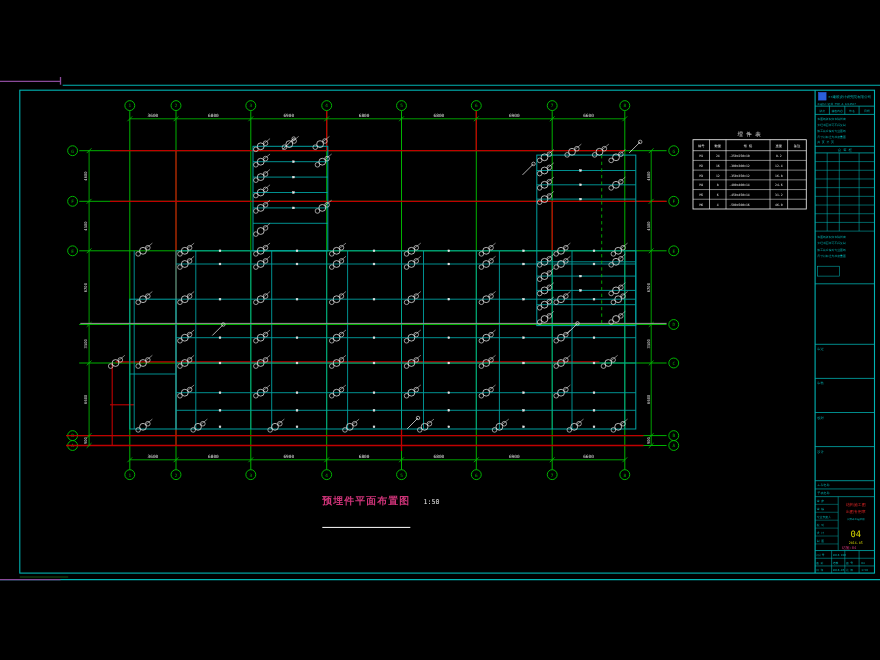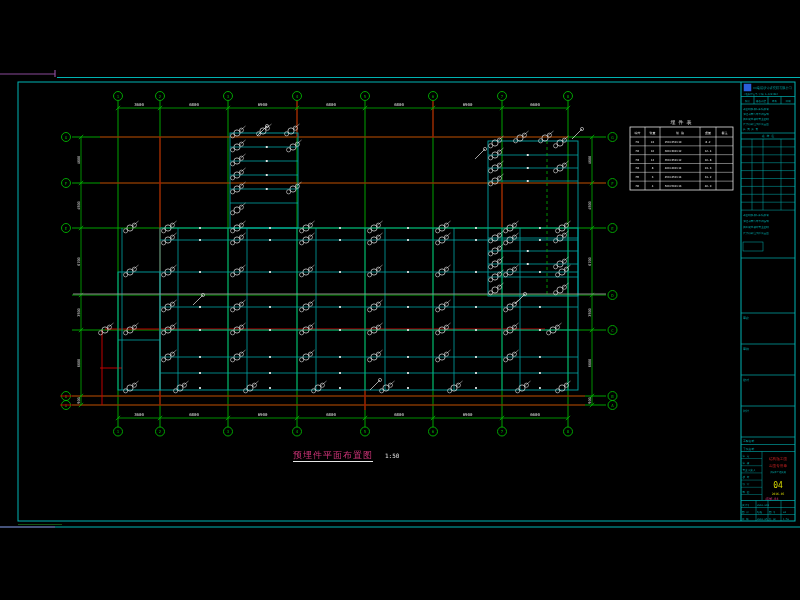--- a/index.html
+++ b/index.html
@@ -1,21 +1,21 @@
 <!DOCTYPE html>
 <html><head>
 <meta charset="utf-8">
 <style>
   html,body{margin:0;padding:0;background:#000;}
   .stage{position:relative;width:800px;height:600px;background:#000;overflow:hidden;
          font-family:"DejaVu Sans Mono",monospace;}
   #cad{position:absolute;left:0;top:0;}
   .dwg-title{position:absolute;left:293px;top:443px;white-space:nowrap;}
-  .dwg-title .t{color:#cc3377;font-weight:normal;font-size:9px;letter-spacing:1px;
-                border-bottom:1.5px solid #e6e6e6;padding-bottom:1px;}
+  .dwg-title .t{color:#cc3377;font-weight:bold;font-size:9px;letter-spacing:1px;
+                border-bottom:1.5px solid #e6e6e6;padding-bottom:18px;}
   .dwg-title .s{color:#e6e6e6;font-size:6px;margin-left:12px;}
 </style>
 </head>
 <body>
 
 <div class="stage">
   <svg id="cad" width="800" height="600" viewBox="0 0 800 600">
       <line x1="0" y1="74" x2="55" y2="74" stroke="#8a4a9a" stroke-width="1.2"></line>
       <line x1="55" y1="70" x2="55" y2="77" stroke="#8a4a9a" stroke-width="1.2"></line>
       <line x1="57" y1="77.5" x2="800" y2="77.5" stroke="#00b3b3" stroke-width="1"></line>

